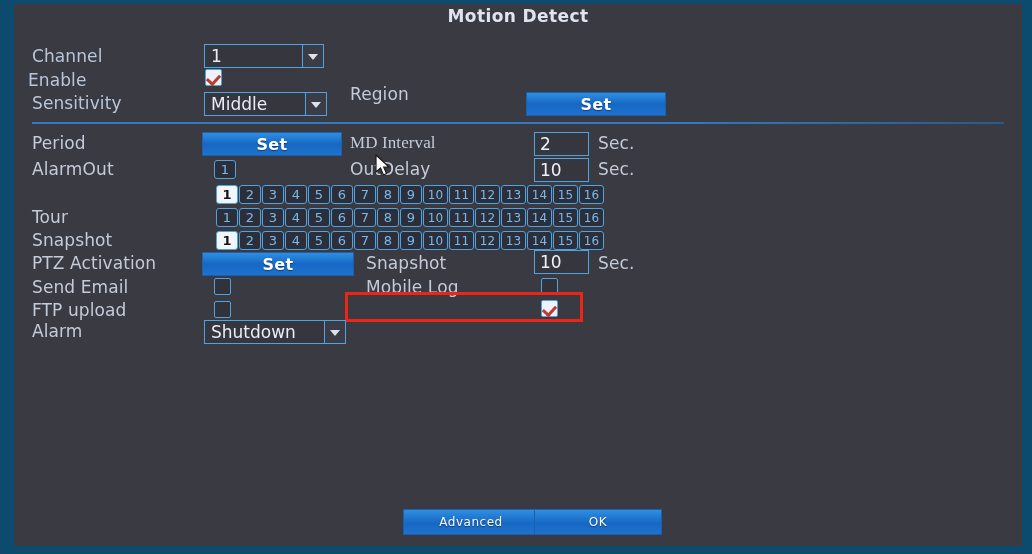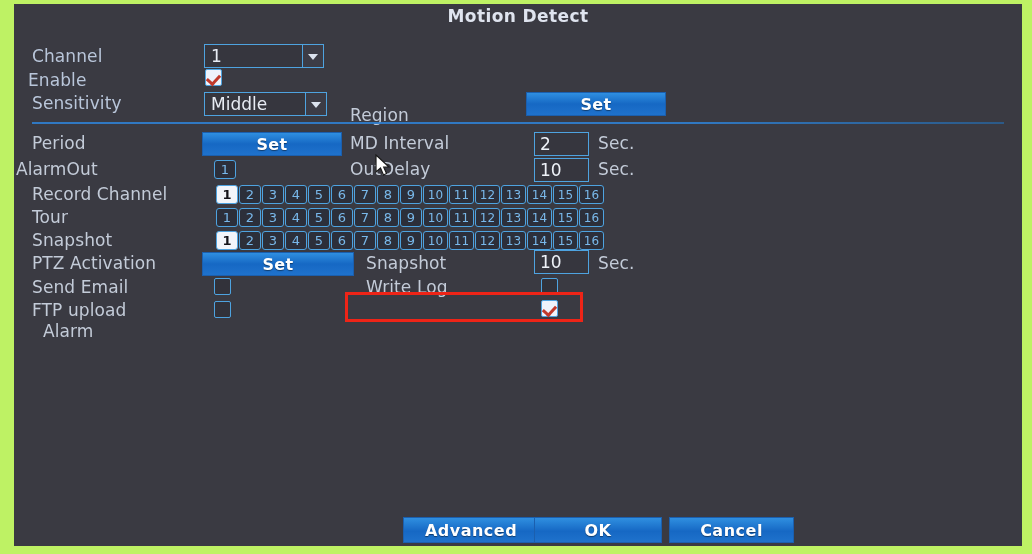--- a/index.html
+++ b/index.html
@@ -12,21 +12,21 @@
     width: 1032px;
     height: 554px;
     overflow: hidden;
     font-family: "DejaVu Sans", sans-serif;
   }
 
   #screen {
     position: relative;
     width: 1032px;
     height: 554px;
-    background: #bef264;
+    background: #0c4a6e;
     box-sizing: border-box;
   }
 
   
   #panel {
     position: absolute;
     left: 14px;
     top: 4px;
     width: 1008px;
     height: 542px;
@@ -223,28 +223,27 @@
   }
 
   
   .btmbtn {
     position: absolute;
     box-sizing: border-box;
     height: 26px;
     background: linear-gradient(to bottom, #2f8fe0 0%, #1668c4 55%, #1f72cc 100%);
     border: 1px solid #1b5fae;
     color: #ffffff;
-    font-size: 16px;
-    font-weight: bold;
+    font-size: 12px;
+    font-weight: normal;
     display: flex;
     align-items: center;
     justify-content: center;
     letter-spacing: .5px;
     text-shadow: 0 1px 1px rgba(0,0,0,.45);
-    margin-top: 8px;
   }
 </style>
 </head>
 <body>
 
 <div id="screen">
   <div id="panel">
 
     <div class="title">Motion Detect</div>
 
@@ -256,38 +255,37 @@
 
     <div class="lbl accent" style="left:14px; top:66px;">Enable</div>
     <div class="cbox checked" style="left:191px; top:65px;"></div>
 
     <div class="lbl accent" style="left:18px; top:89px;">Sensitivity</div>
     <div class="select" style="left:190px; top:88px; width:123px;">
       <span class="val">Middle</span>
       <span class="arrow"></span>
     </div>
 
-    <div class="lbl" style="left:336px; top:101px;">Region</div>
+    <div class="lbl" style="left:336px; top:80px;">Region</div>
     <div class="btn" style="left:512px; top:88px; width:140px;">Set</div>
 
     <div class="divider"></div>
 
     <div class="lbl" style="left:18px; top:129px;">Period</div>
     <div class="btn" style="left:188px; top:128px; width:140px;">Set</div>
-    <div class="lbl" style="left:336px; top:129px;">MD Interval</div>
+    <div class="lbl" style="left:336px; top:129px;font-family:Liberation Serif, serif;">MD Interval</div>
     <div class="numfield" style="left:520px; top:128px; width:55px;">2</div>
     <div class="lbl" style="left:584px; top:129px;">Sec.</div>
 
-    <div class="lbl" style="left:2px; top:155px;text-align:right;">AlarmOut</div>
+    <div class="lbl" style="left:18px; top:155px;text-align:right;">AlarmOut</div>
     <div class="minibox" style="left:200px; top:156px;">1</div>
     <div class="lbl" style="left:336px; top:155px;">OutDelay</div>
     <div class="numfield" style="left:520px; top:154px; width:55px;">10</div>
     <div class="lbl" style="left:584px; top:155px;">Sec.</div>
 
-    <div class="lbl" style="left:18px; top:180px;">Record Channel</div>
     <div class="chiprow" id="row-record" style="left:202px; top:181px;">
         <div class="chip w1 on">1</div>
         <div class="chip w1">2</div>
         <div class="chip w1">3</div>
         <div class="chip w1">4</div>
         <div class="chip w1">5</div>
         <div class="chip w1">6</div>
         <div class="chip w1">7</div>
         <div class="chip w1">8</div>
         <div class="chip w1">9</div>
@@ -341,32 +339,35 @@
       </div>
 
     <div class="lbl" style="left:18px; top:249px;">PTZ Activation</div>
     <div class="btn" style="left:188px; top:248px; width:152px;">Set</div>
     <div class="lbl" style="left:352px; top:249px;">Snapshot</div>
     <div class="numfield" style="left:520px; top:246px; width:55px;">10</div>
     <div class="lbl" style="left:584px; top:249px;">Sec.</div>
 
     <div class="lbl" style="left:18px; top:273px;">Send Email</div>
     <div class="cbox" style="left:200px; top:274px;"></div>
-    <div class="lbl" style="left:352px; top:273px;">Write Log</div>
+    <div class="lbl" style="left:352px; top:273px;">Mobile Log</div>
     <div class="cbox" style="left:527px; top:274px;"></div>
 
     <div class="lbl" style="left:18px; top:296px;">FTP upload</div>
     <div class="cbox" style="left:200px; top:297px;"></div>
     <div class="cbox checked" style="left:527px; top:296px;"></div>
     <div class="annot" style="left:331px; top:288px; width:238px; height:30px;"></div>
 
-    <div class="lbl" style="left:18px; top:317px;margin-left:11px;">Alarm</div>
+    <div class="lbl" style="left:18px; top:317px;">Alarm</div>
+    <div class="select" style="left:190px; top:316px; width:142px;">
+      <span class="val">Shutdown</span>
+      <span class="arrow"></span>
+    </div>
 
     <svg class="cursor" style="left:361px; top:150px;" viewBox="0 0 18 24">
       <polygon points="1,1 1,18 5.5,14 8.5,21 11.5,19.5 8.7,13 14,13" fill="#ffffff" stroke="#1a1a1a" stroke-width="1.2"></polygon>
     </svg>
 
     <div class="btmbtn" style="left:389px; top:505px; width:136px;">Advanced</div>
     <div class="btmbtn" style="left:520px; top:505px; width:128px;">OK</div>
-    <div class="btmbtn" style="left:655px; top:505px; width:125px;">Cancel</div>
 
   </div>
 </div>
 
 </body></html>

